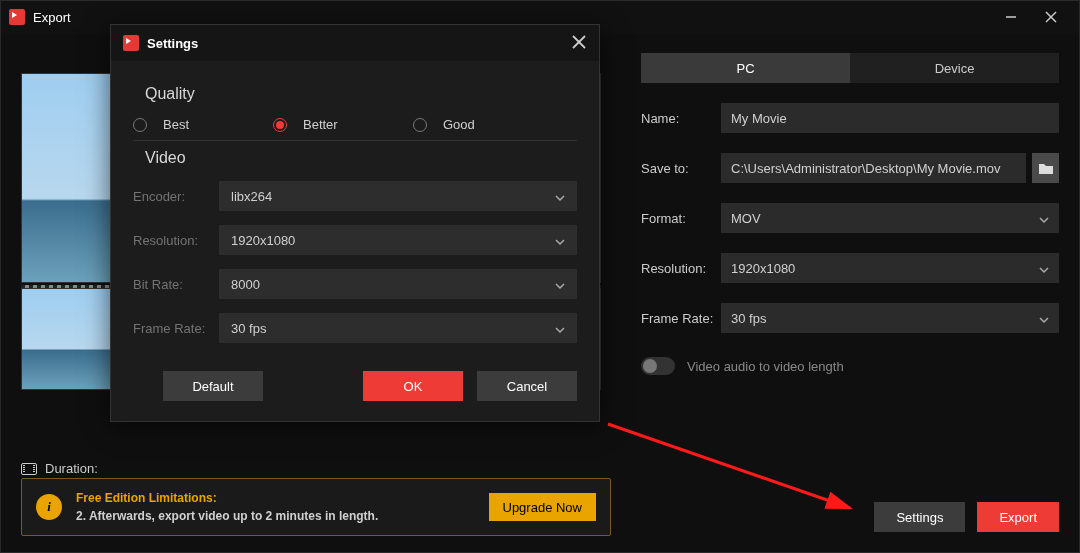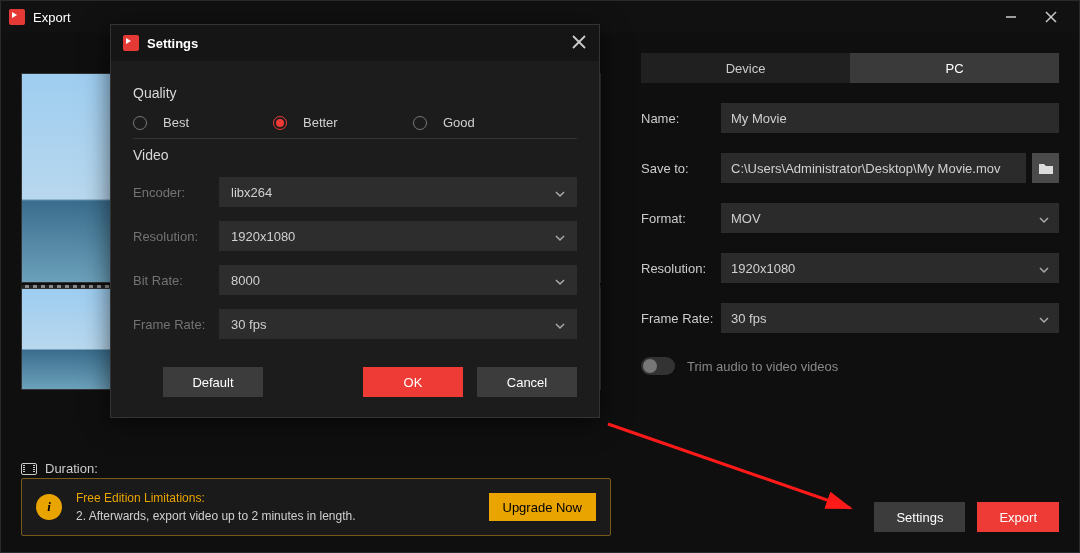--- a/index.html
+++ b/index.html
@@ -48,33 +48,33 @@
   .toggle::after{content:"";position:absolute;left:2px;top:2px;width:14px;height:14px;background:#777;border-radius:50%;}
 
   .right-actions{position:absolute;right:20px;bottom:20px;display:flex;gap:12px;}
   .btn{height:30px;padding:0 22px;display:flex;align-items:center;justify-content:center;border:none;color:#fff;font-size:13px;cursor:pointer;}
   .btn-grey{background:#3c3c3c;}
   .btn-red{background:#ef3b36;text-align:center;}
 
   
   .banner{position:absolute;left:20px;bottom:16px;width:590px;border:1px solid #7a5a1a;background:#1a1a1a;padding:10px 14px;display:flex;align-items:center;gap:14px;border-radius:2px;}
   .info-icon{width:26px;height:26px;border-radius:50%;background:#e9a400;color:#000;display:flex;align-items:center;justify-content:center;font-weight:bold;font-style:italic;font-family:serif;}
-  .banner-text{flex:1;font-size:12px;line-height:1.5;}
+  .banner-text{flex:1;font-size:12px;line-height:1.5;font-weight:bold;}
   .banner-title{color:#e9a400;}
   .upgrade-btn{background:#e9a400;color:#000;height:28px;padding:0 14px;font-size:13px;border:none;cursor:pointer;}
 
   
   .modal{position:absolute;left:110px;top:24px;width:490px;background:#1c1c1c;border:1px solid #333;box-shadow:0 4px 24px rgba(0,0,0,.6);z-index:10;}
   .modal-title{height:36px;display:flex;align-items:center;padding:0 12px;background:#151515;}
   .modal-title .app-icon{width:16px;height:16px;background:#e53935;border-radius:2px;margin-right:8px;position:relative;}
   .modal-title .app-icon::after{content:"";position:absolute;left:3px;top:3px;border-left:5px solid #fff;border-top:3px solid transparent;border-bottom:3px solid transparent;}
   .modal-title .t{color:#fff;font-weight:bold;}
   .modal-title .close{margin-left:auto;cursor:pointer;}
   .modal-body{padding:16px 22px 20px;}
-  .section-hdr{color:#d8d8d8;font-size:14px;margin:8px 0 14px;}
+  .section-hdr{color:#d8d8d8;font-size:16px;margin:8px 12px 14px;}
   .hr{height:1px;background:#333;margin:8px 0 6px;}
   .radio-row{display:flex;gap:0;margin-bottom:6px;}
   .radio-item{display:flex;align-items:center;gap:16px;width:140px;cursor:pointer;}
   .radio{width:14px;height:14px;border:1px solid #777;border-radius:50%;display:flex;align-items:center;justify-content:center;}
   .radio.sel{border-color:#ef3b36;}
   .radio.sel::after{content:"";width:8px;height:8px;background:#ef3b36;border-radius:50%;}
   .mrow{display:flex;align-items:center;margin-top:14px;}
   .mrow .mlbl{width:86px;color:#737373;}
   .mrow .msel{flex:1;height:30px;background:#2d2d2d;display:flex;align-items:center;justify-content:space-between;padding:0 12px;cursor:pointer;}
   .modal-actions{display:flex;gap:14px;margin-top:28px;padding-left:30px;}
@@ -114,22 +114,22 @@
         <div class="thumb thumb2"></div>
       </div>
       <div class="duration-row">
         <div class="film-icon"></div>
         <span>Duration:</span>
       </div>
     </div>
 
     <div class="right-pane">
       <div class="tabs">
+        <div class="tab active">PC</div>
         <div class="tab">Device</div>
-        <div class="tab active">PC</div>
       </div>
 
       <div class="form-row">
         <div class="lbl">Name:</div>
         <div class="fld"><input class="input" value="My Movie" style=""></div>
       </div>
 
       <div class="form-row">
         <div class="lbl">Save to:</div>
         <div class="fld input-wrap">
@@ -173,21 +173,21 @@
               <span>30 fps</span>
               <span class="chev"><svg width="10" height="10">
                   <polyline points="1,3 5,7 9,3" fill="none" stroke-width="1.5"></polyline>
                 </svg></span>
             </div>
           </div>
       </div>
 
       <div class="toggle-row">
         <div class="toggle"></div>
-        <span>Trim audio to video videos</span>
+        <span>Video audio to video length</span>
       </div>
 
       <div class="right-actions">
         <button class="btn btn-grey">Settings</button>
         <button class="btn btn-red">Export</button>
       </div>
     </div>
   </div>
 
   <div class="banner">

